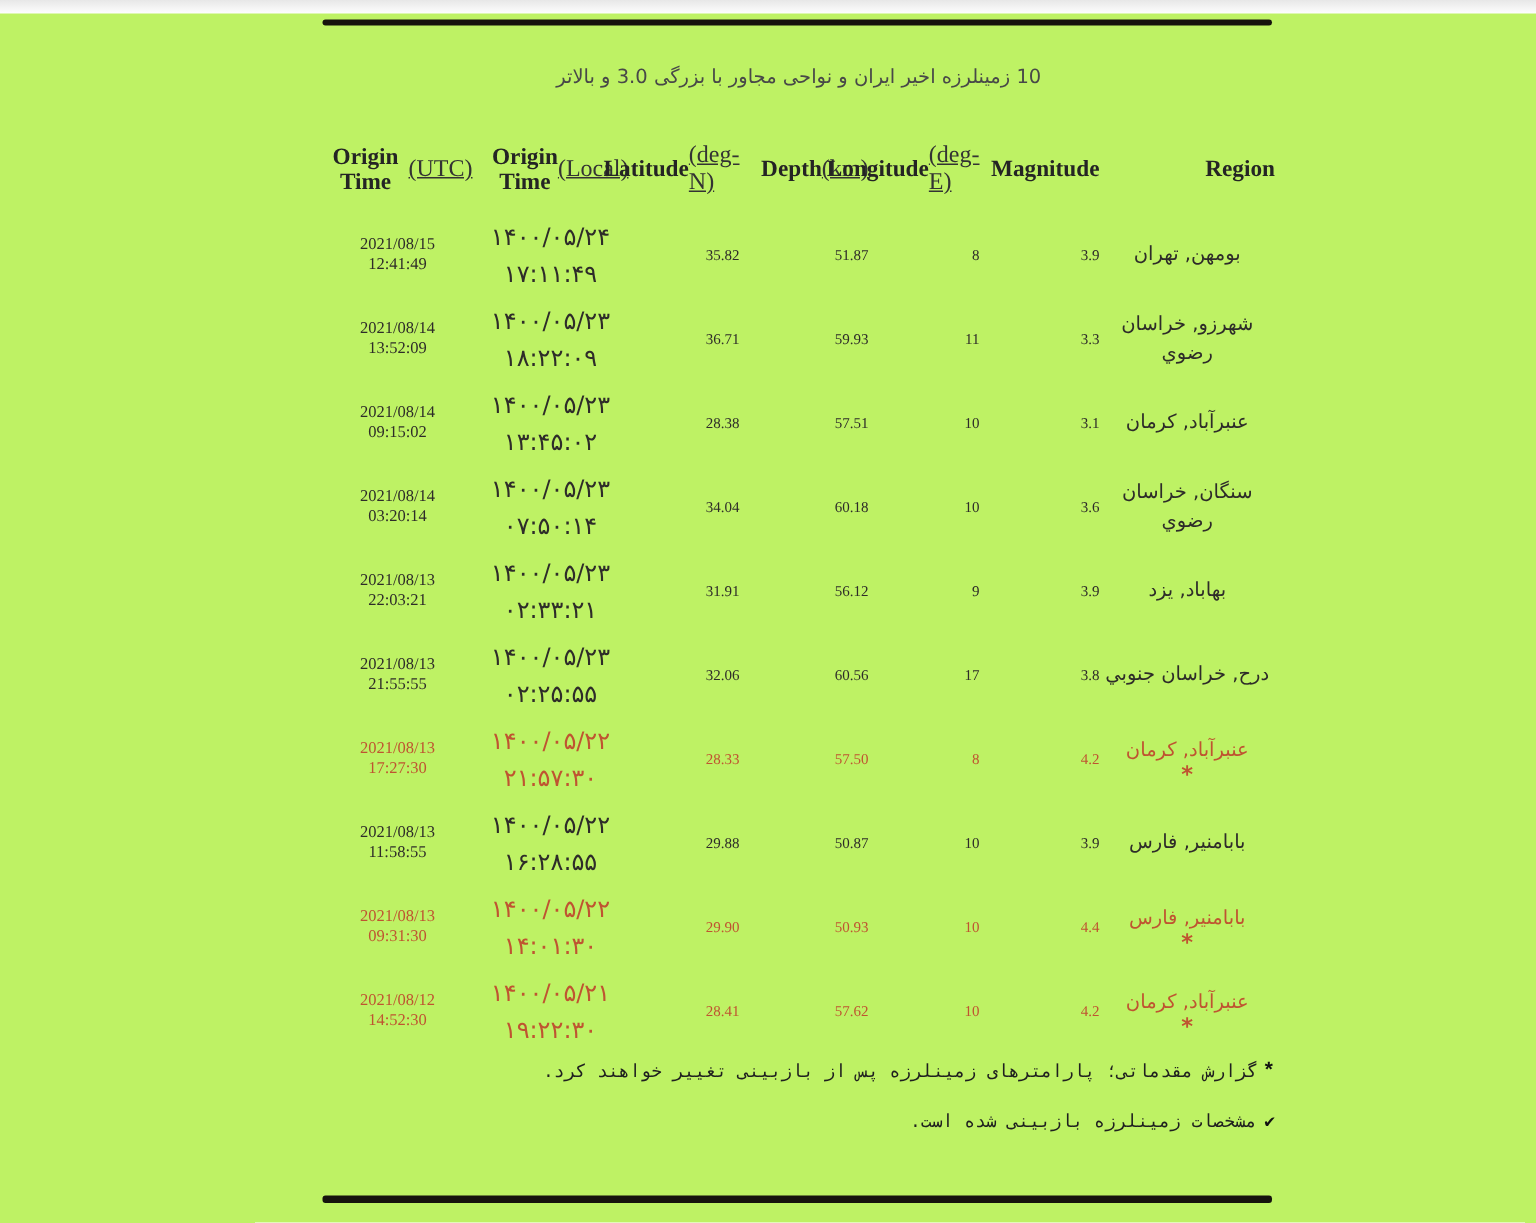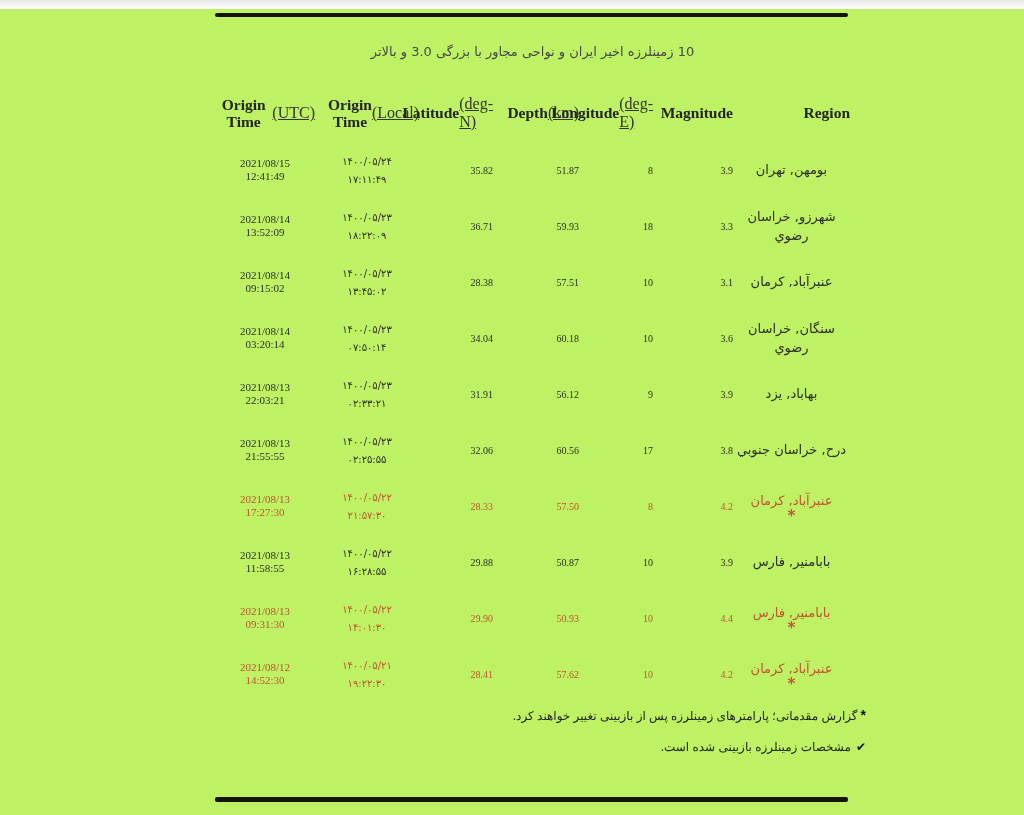--- a/index.html
+++ b/index.html
@@ -15,27 +15,27 @@
   .quake-table{position:absolute;left:215px;top:84px;width:635px;}
   .hrow,.brow{display:grid;grid-template-columns:100px 104px 74px 86px 74px 80px 117px;}
   .hrow{height:58px;}
   .hcell{display:flex;flex-direction:row;justify-content:flex-end;align-items:center;color:#242424;}
   .hlabel{font-weight:bold;font-size:15.5px;line-height:1.1;text-align:center;white-space:pre-line;}
   .hsub{font-size:16px;min-height:21px;display:flex;align-items:center;justify-content:center;color:#333;text-decoration:underline;}
   .brow{height:56px;color:#2e2c29;}
   .cell{display:flex;flex-direction:column;justify-content:center;align-items:center;
         text-align:center;white-space:nowrap;}
   .utc{font-size:11px;line-height:1.22;}
-  .local{font-family:"DejaVu Sans",sans-serif;font-size:10px;line-height:1.1;gap:7px;}
+  .local{font-family:"DejaVu Sans",sans-serif;font-size:16px;line-height:1.1;gap:7px;}
   .num{font-size:10px;align-items:flex-end;}
   .region{font-family:"DejaVu Sans",sans-serif;font-size:13px;line-height:1.5;
           direction:rtl;white-space:normal;}
   .marker{font-size:15px;font-weight:bold;line-height:.7;}
   .brow.hl{color:#bf5431;}
-  .footnote{position:absolute;right:158px;direction:rtl;font-family:Liberation Sans, sans-serif;
+  .footnote{position:absolute;right:174px;direction:rtl;font-family:Liberation Mono, monospace;
             font-size:12px;color:#1f1f1f;}
   .fn1{top:707px;}
   .fn2{top:740px;}
   .star{font-weight:bold;font-size:14px;margin-left:3px;color:#111;}
   .check{font-size:12px;margin-left:5px;color:#111;}
 </style>
 </head>
 <body>
 
 <div class="page">
@@ -111,21 +111,21 @@
             <span>۱۴۰۰/۰۵/۲۳</span>
             <span>۱۸:۲۲:۰۹</span>
           </div>
           <div class="cell num">
             <span>36.71</span>
           </div>
           <div class="cell num">
             <span>59.93</span>
           </div>
           <div class="cell num">
-            <span>18</span>
+            <span>11</span>
           </div>
           <div class="cell num">
             <span>3.3</span>
           </div>
           <div class="cell region">
             <span>شهرزو, خراسان رضوي</span>
           </div>
         </div>
         <div class="brow">
           <div class="cell utc">

